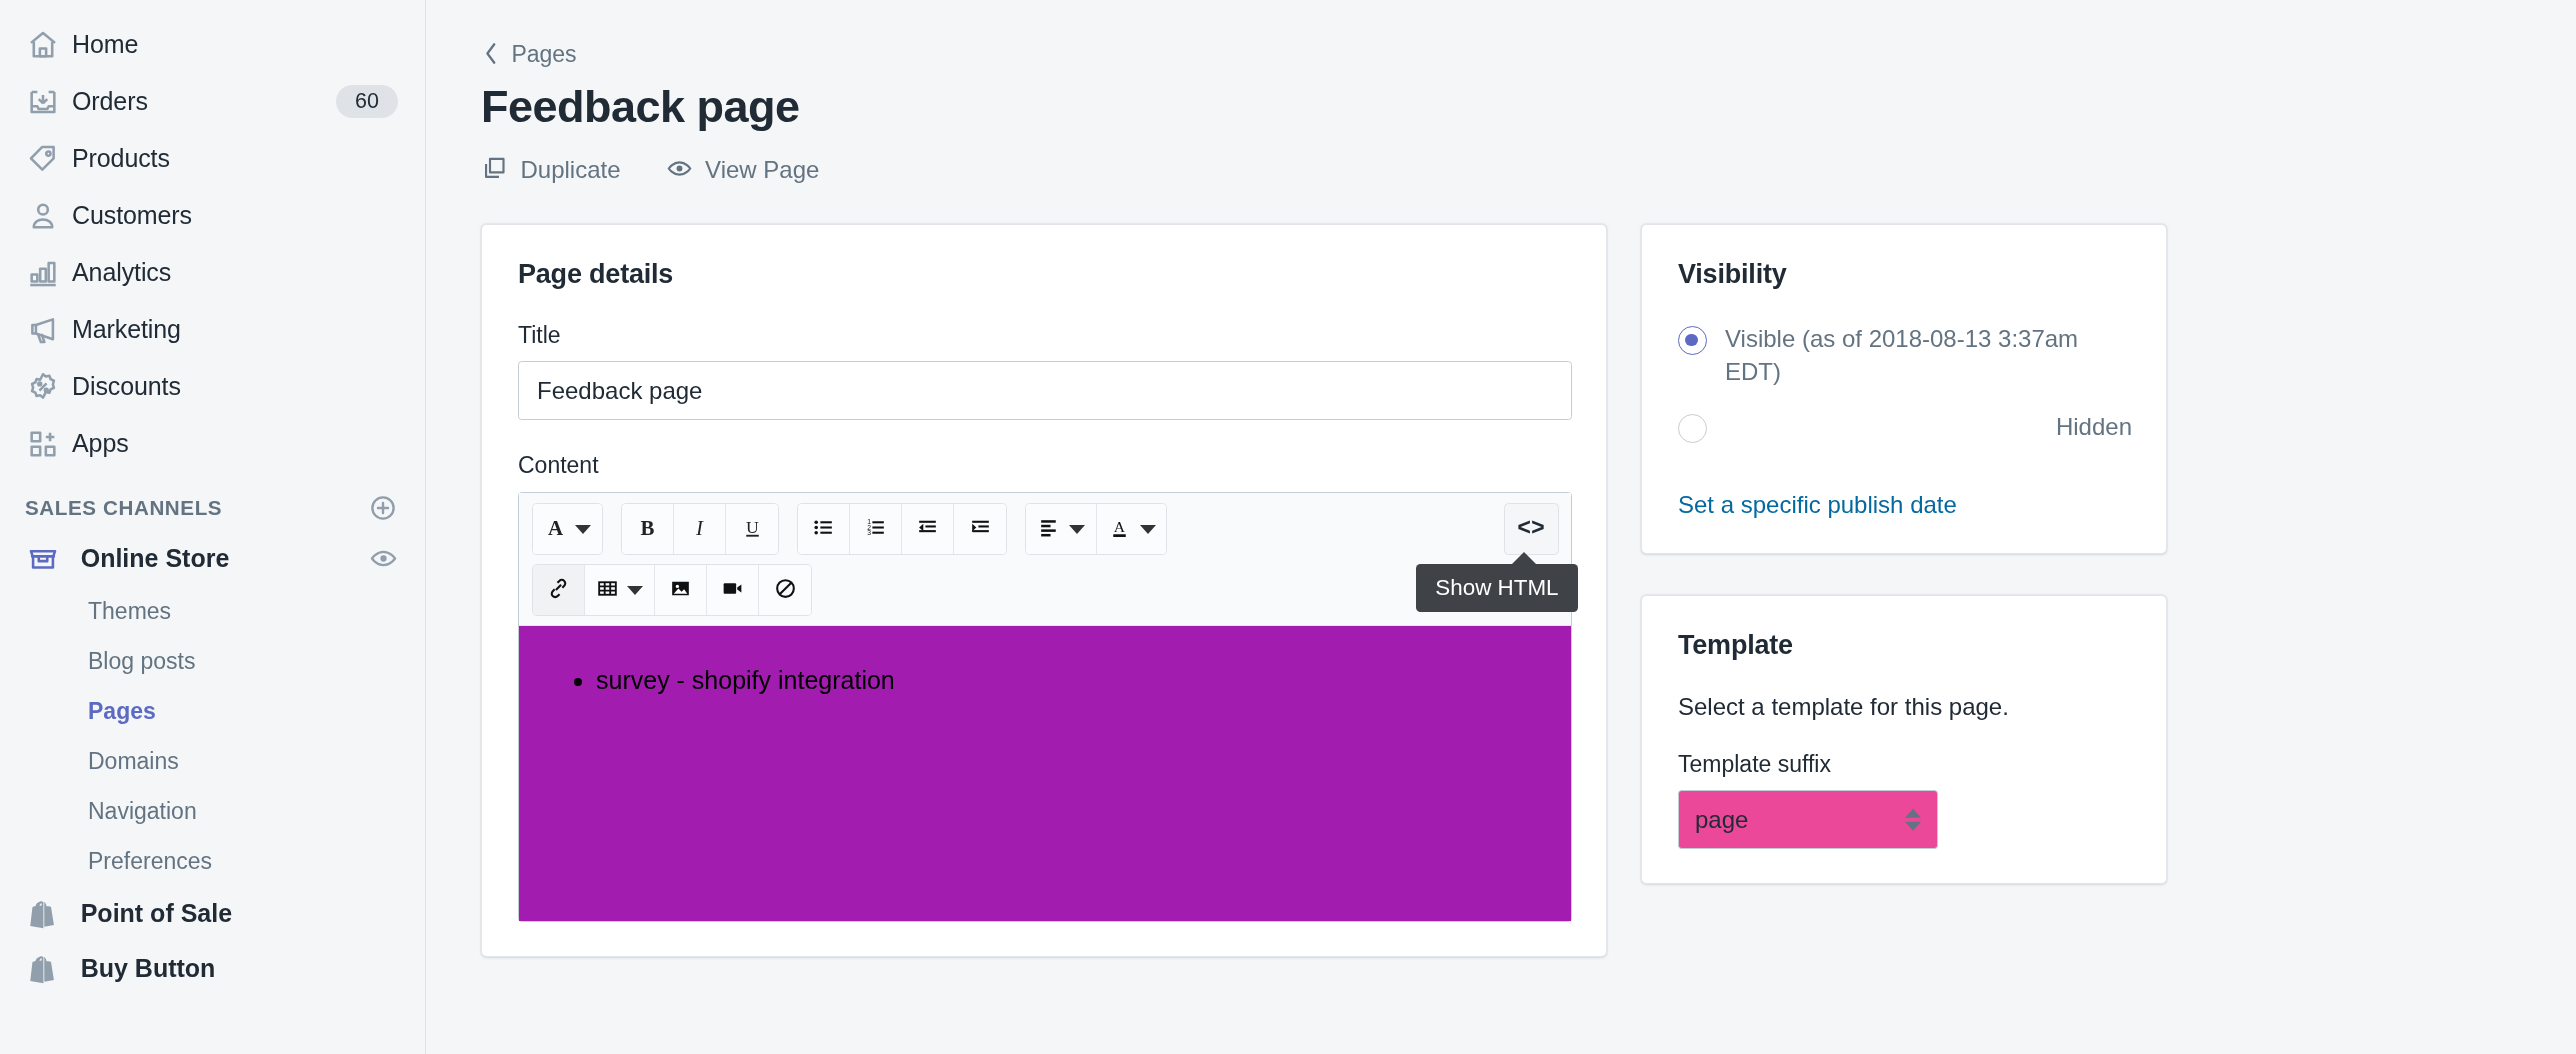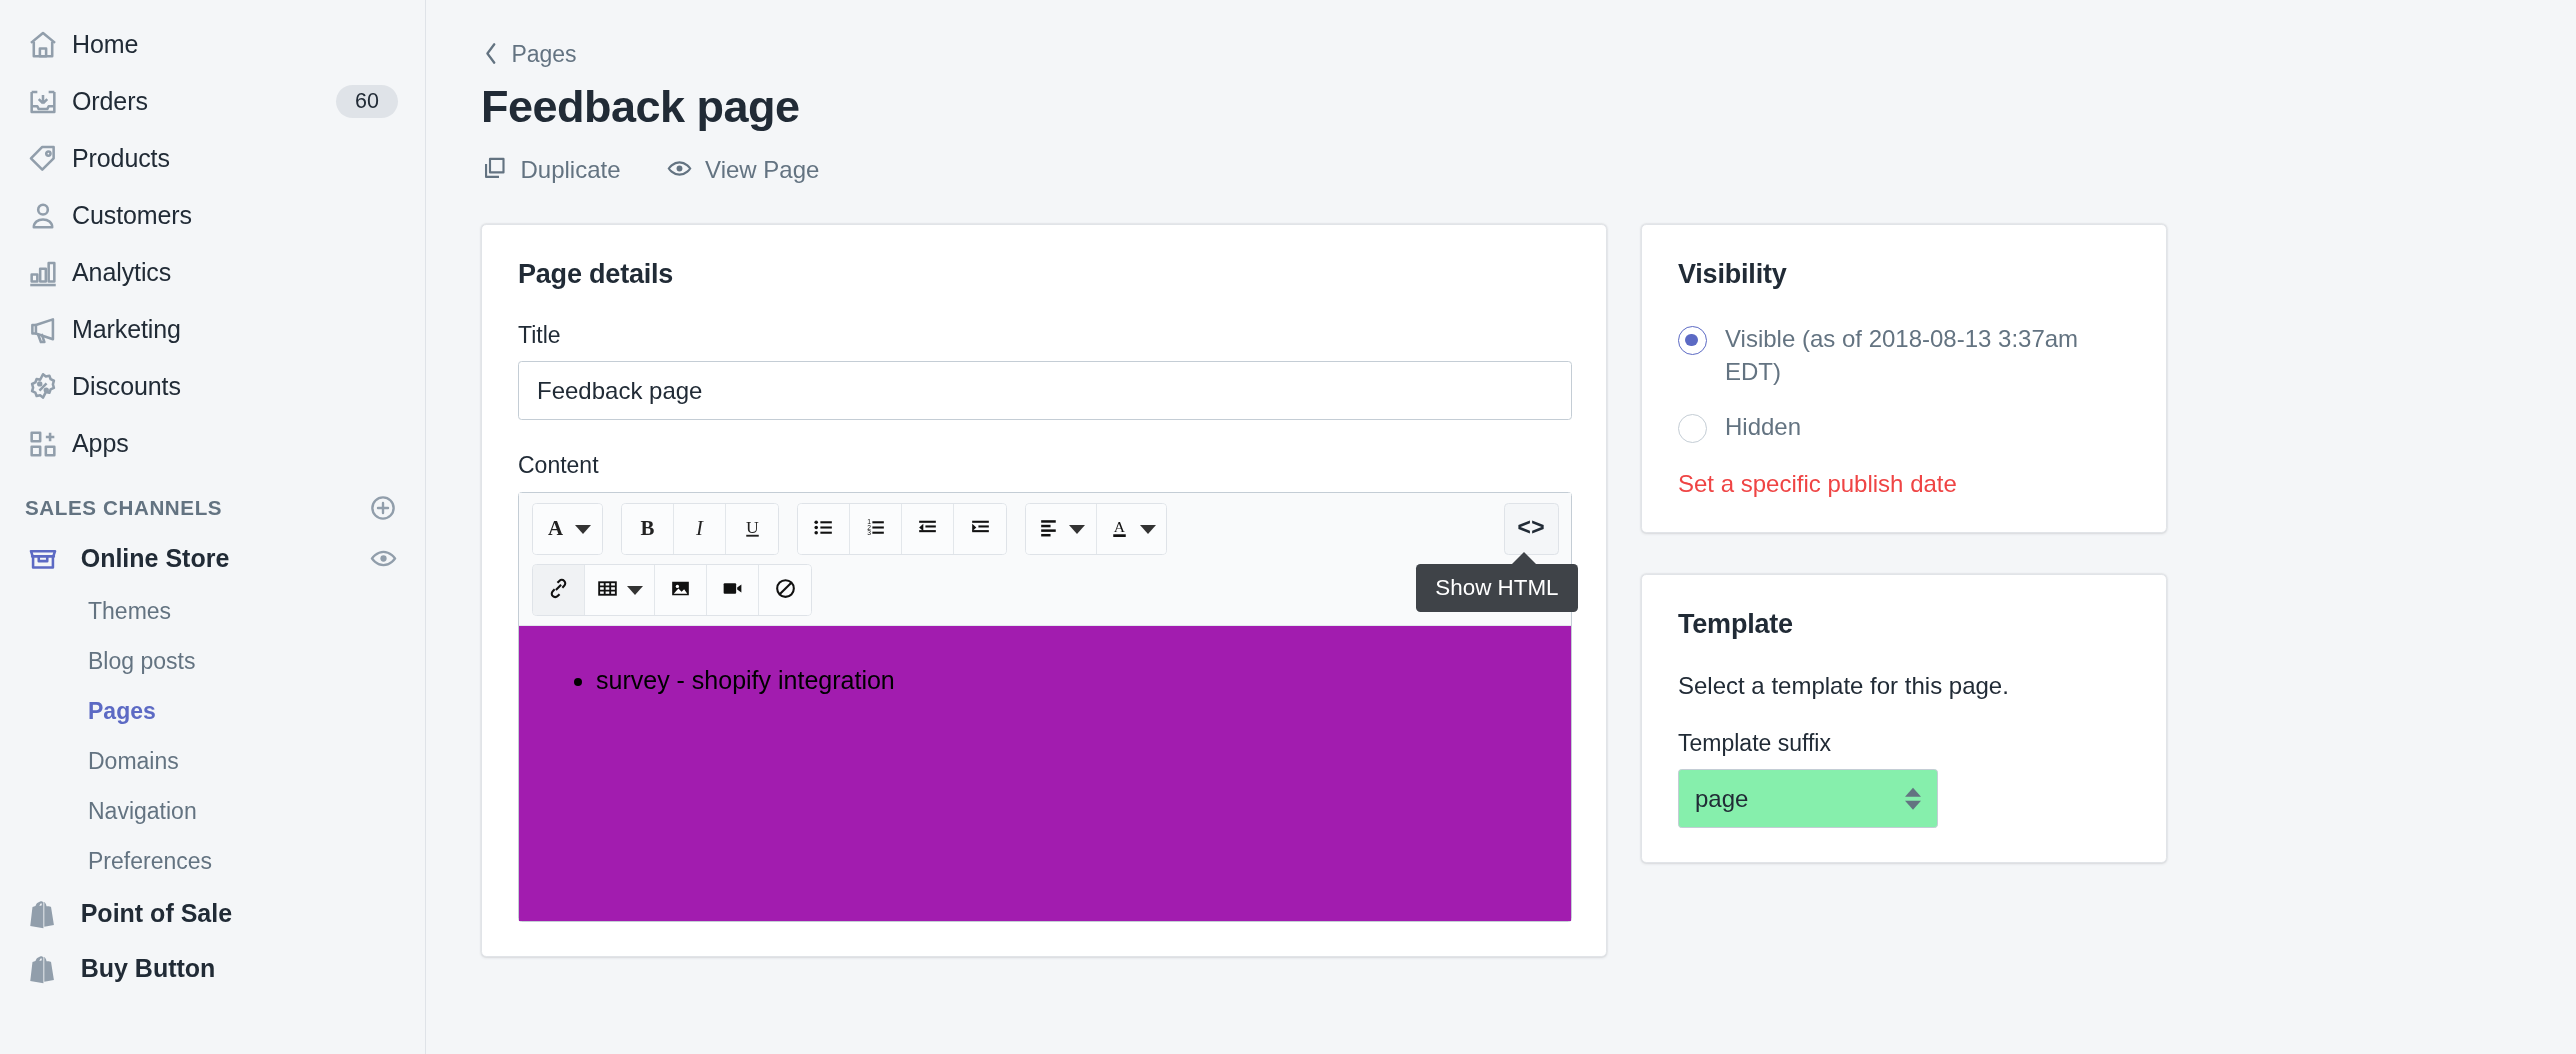--- a/index.html
+++ b/index.html
@@ -144,37 +144,37 @@
   .tooltip:before {
     content:""; position:absolute; top:-12.5px; right:41px;
     border-left:13.4px solid transparent; border-right:13.4px solid transparent;
     border-bottom:13.4px solid #3f4348;
   }
   .editor-body { min-height:295px; background:#a21caf; padding:36px 0 0 0; }
   .editor-list { list-style:disc; margin-left:77px; }
   .editor-list li { font-size:25px; color:#000; line-height:1.5; }
 
   
-  .radio-row { display:flex; align-items:flex-start; gap:18px; margin-bottom:21.5px; cursor:pointer; }
+  .radio-row { display:flex; align-items:flex-start; gap:18px; margin-bottom:21.5px; cursor:pointer;justify-content:space-between; }
   .radio {
     width:29px; height:29px; border-radius:50%;
     border:1.8px solid #c4cdd5; background:#fff; flex:none;
     margin-top:4.5px; position:relative;
   }
   .radio.on { border-color:#5c6ac4; }
   .radio.on:after {
     content:""; position:absolute; left:6.3px; top:6.3px;
     width:12.5px; height:12.5px; border-radius:50%; background:#5c6ac4;
   }
   .radio-label { font-size:24px; color:#637381; line-height:1.38; }
-  .link-blue { font-size:24px; color:#ef4444; cursor:pointer; margin-top:5px; display:inline-block; }
+  .link-blue { font-size:24px; color:#0369a1; cursor:pointer; margin-top:26px; display:inline-block; }
   .help-text { font-size:24px; color:#212b36; margin-bottom:30px; }
   .select-box {
     width:260px; height:59px; border:0.9px solid #c4cdd5; border-radius:3.6px;
-    background:#86efac; display:flex; align-items:center;
+    background:#ec4899; display:flex; align-items:center;
     padding:0 16px; cursor:pointer; position:relative;
   }
   .select-value { font-size:24px; color:#212b36; }
   .select-arrows {
     position:absolute; right:16px; top:50%; transform:translateY(-50%);
     display:flex; flex-direction:column; gap:4.5px;
   }
   .arr-up { width:0;height:0;border-left:8px solid transparent;border-right:8px solid transparent;border-bottom:9px solid #637381; }
   .arr-dn { width:0;height:0;border-left:8px solid transparent;border-right:8px solid transparent;border-top:9px solid #637381; }
   .mt-gap { margin-top:41px; }

